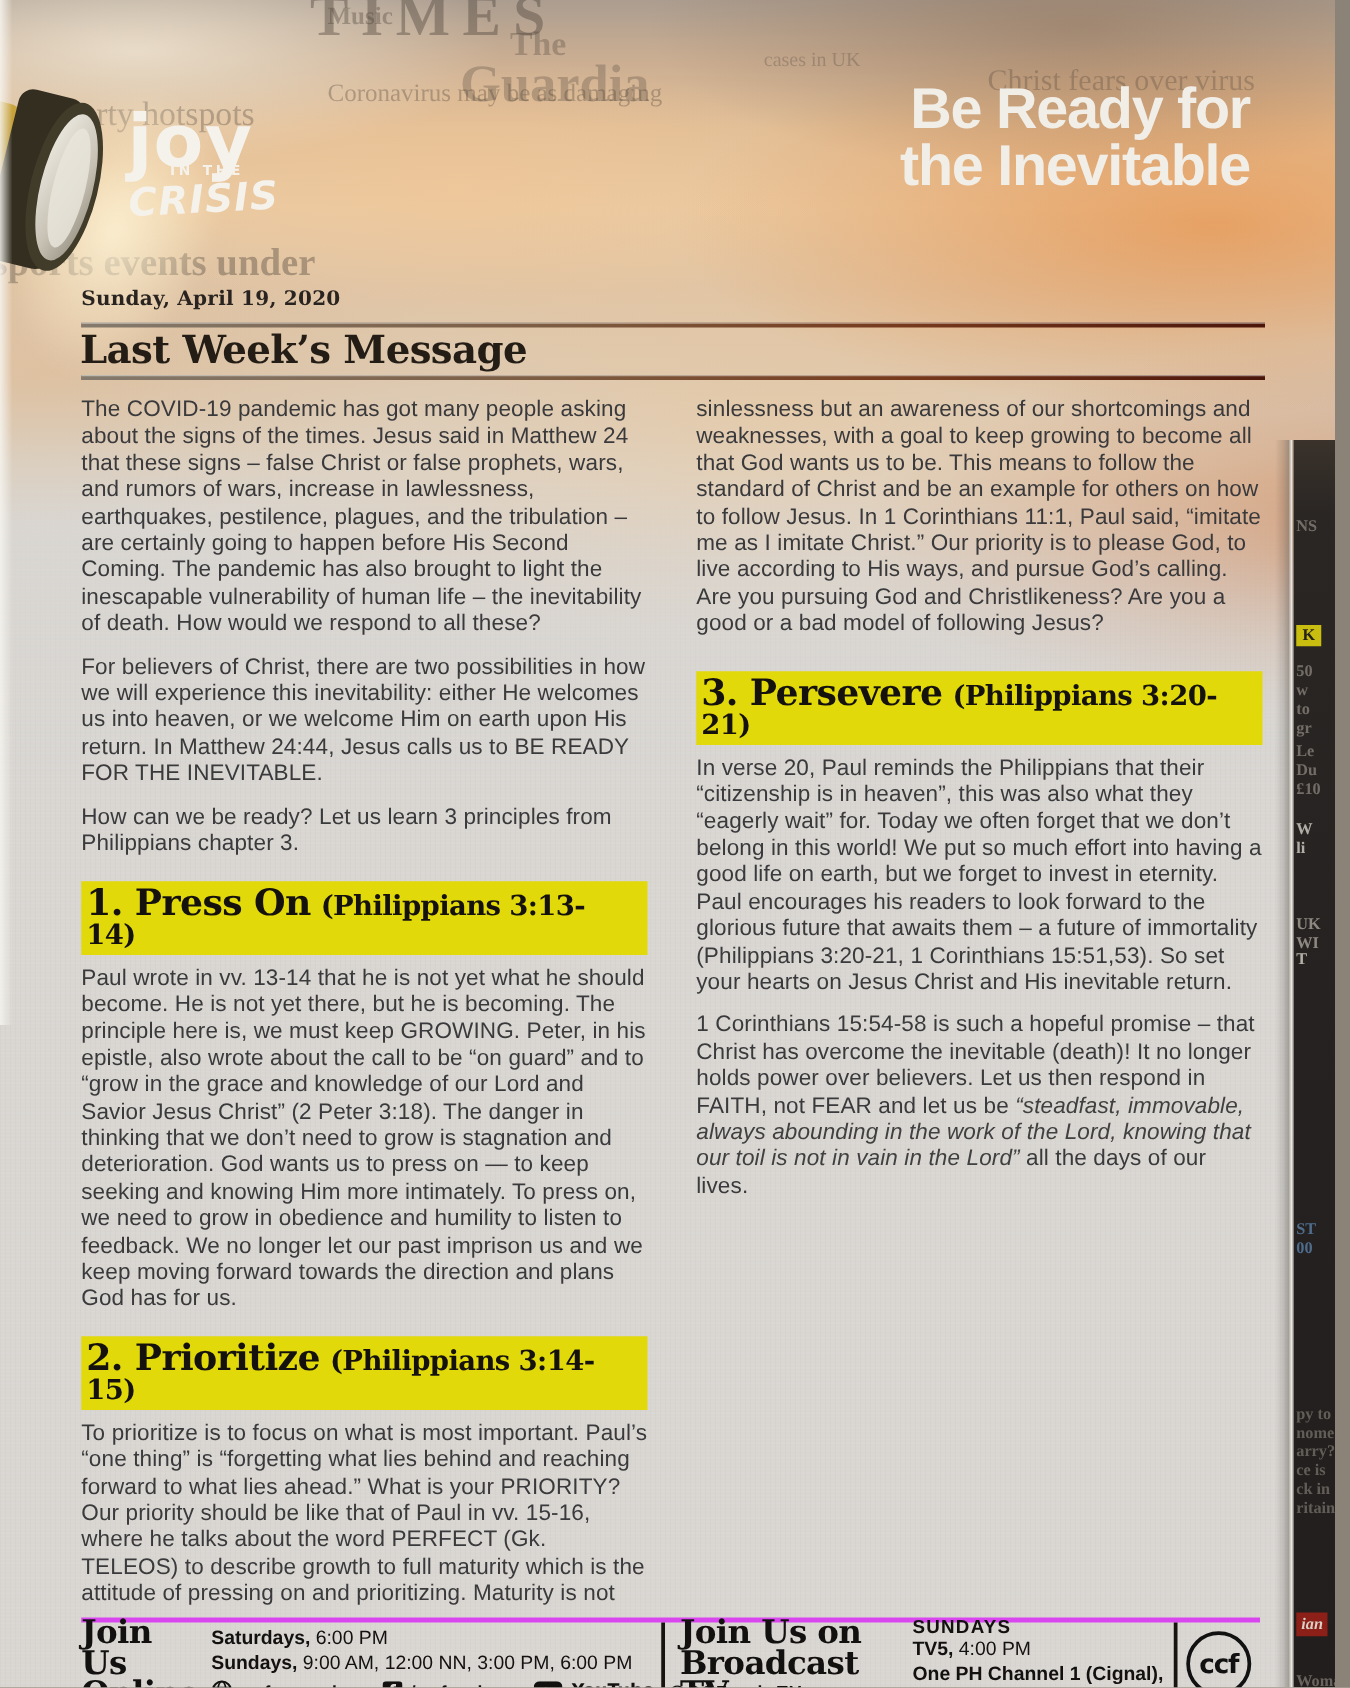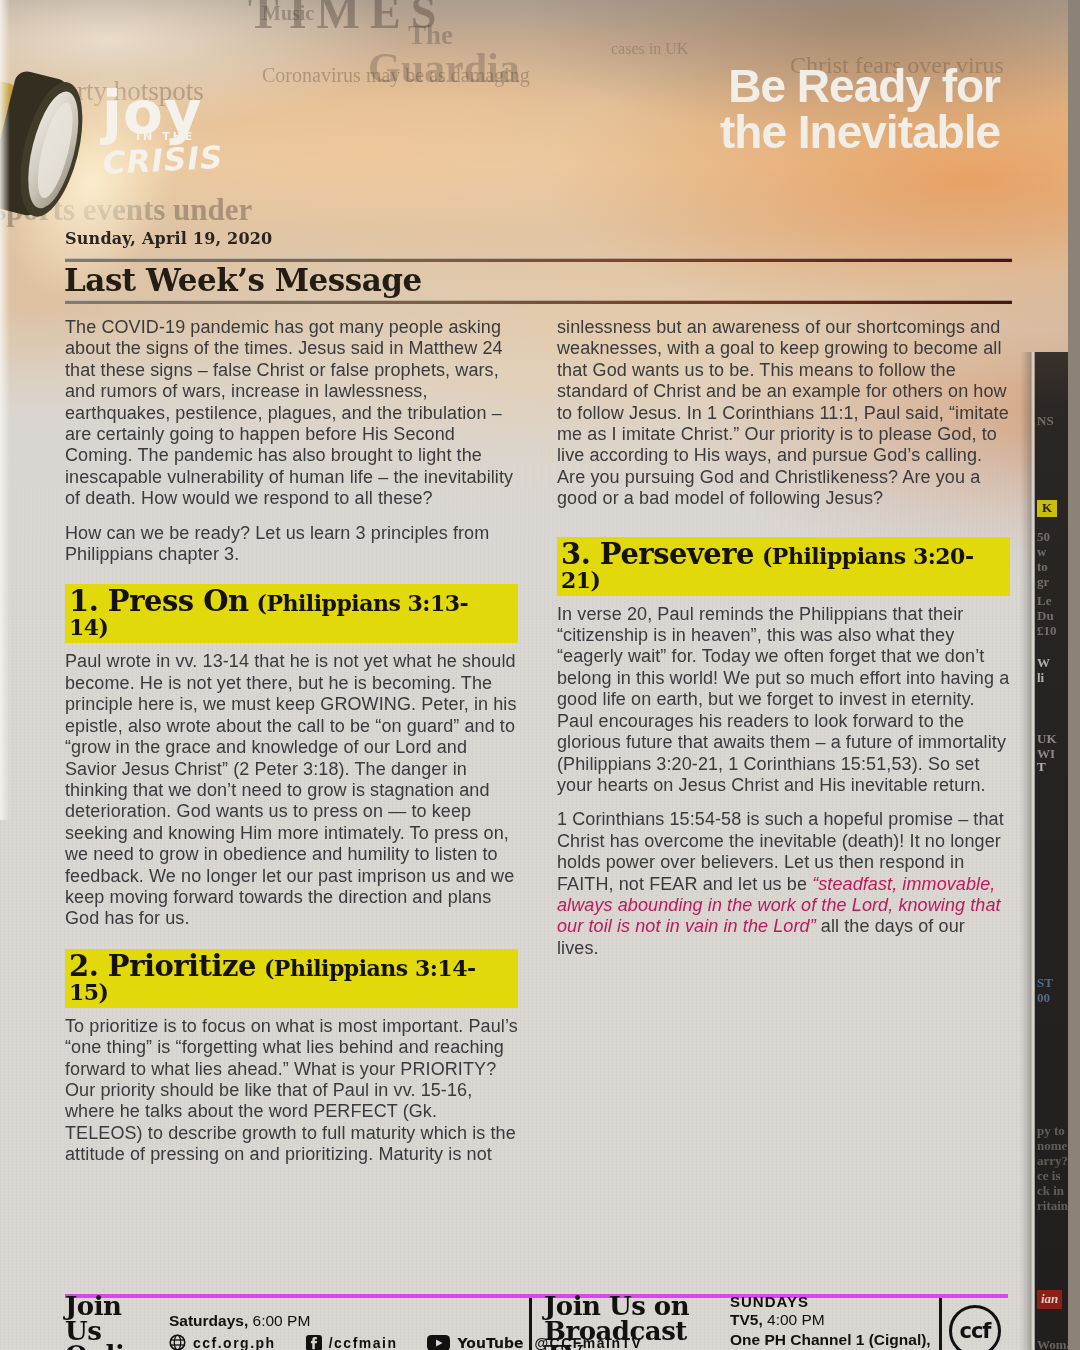--- a/index.html
+++ b/index.html
@@ -69,21 +69,21 @@
   .col{position:absolute;top:317px;width:453px;z-index:6;}
   .col1{left:65px;}
   .col2{left:557px;}
   .col p{margin:0 0 13px 0;font-size:18px;line-height:21.4px;color:#3a3a3c;letter-spacing:.1px;}
   .hl{display:inline-block;margin:6px 0 8px 0;background:#e2d90a;padding:3px 24px 5px 4px;
       font-family:"DejaVu Serif",serif;font-weight:700;color:#15120e;letter-spacing:-.5px;line-height:1;}
   .hl .hl-title{font-size:29px;}
   .hl .hl-ref{font-size:22px;margin-left:8px;}
   .gap-top{margin-top:14px;}
   .p-last{margin-top:20px;}
-  .em{font-style:italic;color:#be185d;}
+  .em{font-style:italic;color:#404040;}
   
   .paper-edge{position:absolute;right:33px;top:352px;bottom:0;width:15px;z-index:7;
     background:linear-gradient(90deg,rgba(0,0,0,0) 0%,rgba(0,0,0,0.12) 45%,rgba(110,104,96,.5) 72%,rgba(236,233,227,.9) 88%,rgba(70,66,60,.55) 100%);}
   .strip{position:absolute;right:0;top:352px;bottom:0;width:33px;z-index:7;overflow:hidden;
     background:linear-gradient(180deg,#3a322b 0%,#2a2624 6%,#242120 55%,#211e1d 100%);}
   .strip span{position:absolute;left:2px;display:block;white-space:pre-line;
     font-family:"Liberation Serif",serif;font-weight:700;font-size:13px;line-height:1.15;
     color:rgba(190,182,170,.5);}
   .st0{top:62px;font-size:26px;}
   .st1{top:148px;background:#c9be10;color:#262219 !important;padding:1px 5px;font-size:16px;}
@@ -176,20 +176,21 @@
     <div>the Inevitable</div>
   </div>
 
   <div class="date">Sunday, April 19, 2020</div>
   <div class="rule rule1"></div>
   <div class="section-title">Last Week’s Message</div>
   <div class="rule rule2"></div>
 
   <div class="col col1">
     <p>The COVID-19 pandemic has got many people asking about the signs of the times. Jesus said in Matthew 24 that these signs – false Christ or false prophets, wars, and rumors of wars, increase in lawlessness, earthquakes, pestilence, plagues, and the tribulation – are certainly going to happen before His Second Coming. The pandemic has also brought to light the inescapable vulnerability of human life – the inevitability of death. How would we respond to all these?</p>
+    <p>For believers of Christ, there are two possibilities in how we will experience this inevitability: either He welcomes us into heaven, or we welcome Him on earth upon His return. In Matthew 24:44, Jesus calls us to BE READY FOR THE INEVITABLE.</p>
     <p>How can we be ready? Let us learn 3 principles from Philippians chapter 3.</p>
     <div class="hl">
       <span class="hl-title">1. Press On</span><span class="hl-ref">(Philippians 3:13-14)</span>
     </div>
     <p>Paul wrote in vv. 13-14 that he is not yet what he should become. He is not yet there, but he is becoming. The principle here is, we must keep GROWING. Peter, in his epistle, also wrote about the call to be “on guard” and to “grow in the grace and knowledge of our Lord and Savior Jesus Christ” (2 Peter 3:18). The danger in thinking that we don’t need to grow is stagnation and deterioration. God wants us to press on — to keep seeking and knowing Him more intimately. To press on, we need to grow in obedience and humility to listen to feedback. We no longer let our past imprison us and we keep moving forward towards the direction and plans God has for us.</p>
     <div class="hl">
       <span class="hl-title">2. Prioritize</span><span class="hl-ref">(Philippians 3:14-15)</span>
     </div>
     <p>To prioritize is to focus on what is most important. Paul’s “one thing” is “forgetting what lies behind and reaching forward to what lies ahead.” What is your PRIORITY? Our priority should be like that of Paul in vv. 15-16, where he talks about the word PERFECT (Gk. TELEOS) to describe growth to full maturity which is the attitude of pressing on and prioritizing. Maturity is not</p>
   </div>
@@ -231,20 +232,21 @@
     <span class="st10">Woman</span>
   </div>
 
   <div class="footer">
     <div class="f-label f-online-label">
       <div>Join Us</div>
       <div>Online</div>
     </div>
     <div class="f-online-sched">
       <div class="f-line"><span class="f-b">Saturdays,</span><span> 6:00 PM</span></div>
+      <div class="f-line"><span class="f-b">Sundays,</span><span> 9:00 AM, 12:00 NN, 3:00 PM, 6:00 PM</span></div>
       <div class="f-icons">
         <div class="f-icon-item">
           <svg width="17" height="17" viewBox="0 0 17 17">
             <circle cx="8.5" cy="8.5" r="7.3" fill="none" stroke="#121110" stroke-width="1.6"></circle>
             <ellipse cx="8.5" cy="8.5" rx="3.2" ry="7.3" fill="none" stroke="#121110" stroke-width="1.3"></ellipse>
             <line x1="1.5" y1="6" x2="15.5" y2="6" stroke="#121110" stroke-width="1.3"></line>
             <line x1="1.5" y1="11" x2="15.5" y2="11" stroke="#121110" stroke-width="1.3"></line>
           </svg>
           <span>ccf.org.ph</span>
         </div>

